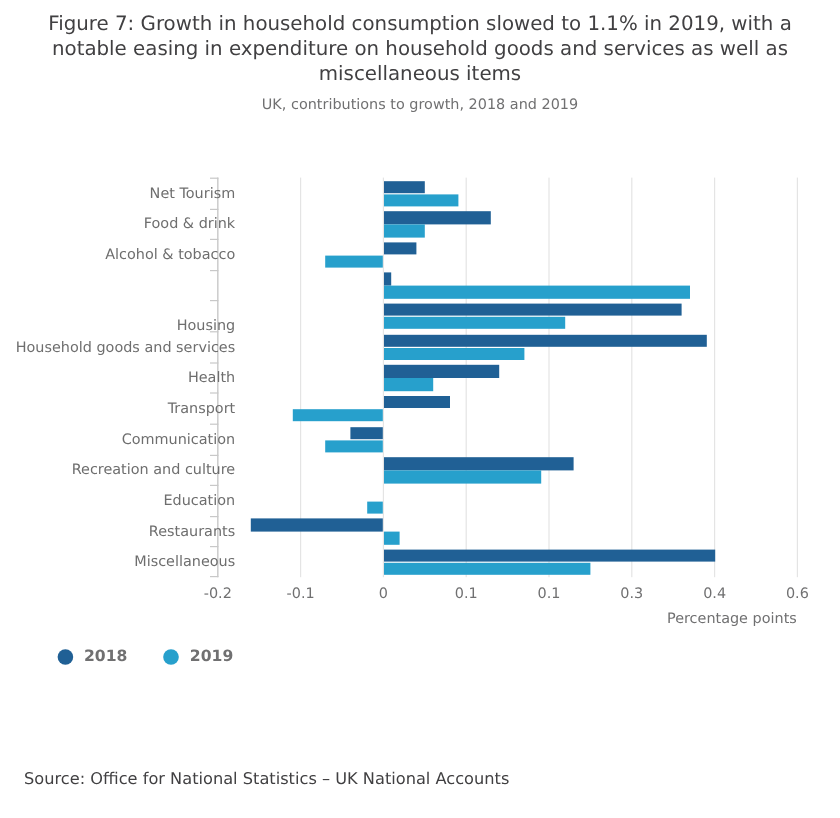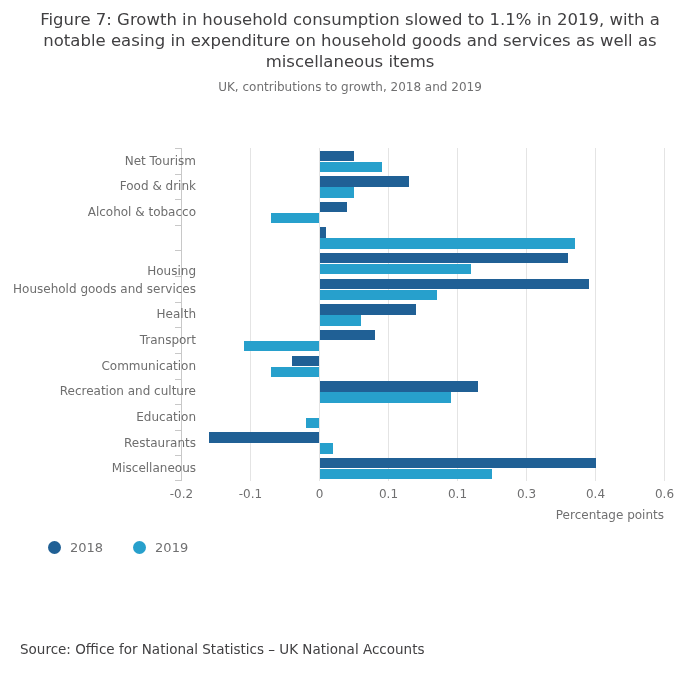--- a/index.html
+++ b/index.html
@@ -12,21 +12,21 @@
   #plot{position:absolute;left:0;top:148px;width:700px;height:333px;}
   .gridline{position:absolute;top:0;height:333px;width:1px;background:#e4e4e4;}
   .axis-line{position:absolute;top:0;height:333px;width:1px;background:#c8c8c8;}
   .axis-tick{position:absolute;height:1px;width:7px;background:#c8c8c8;}
   .cat-label{position:absolute;left:0;width:172px;display:flex;align-items:center;
          justify-content:flex-end;font-size:12px;color:#6e6e6e;white-space:nowrap;margin-left:24px;}
   .bar{position:absolute;height:10.4px;}
   .x-tick-label{position:absolute;top:339px;width:56px;text-align:center;
          font-size:12px;color:#707071;}
   .x-axis-title{position:absolute;top:508px;right:36px;font-size:12px;color:#707071;}
-  .legend{position:absolute;left:48px;top:540px;display:flex;gap:30px;align-items:flex-end;}
+  .legend{position:absolute;left:48px;top:540px;display:flex;gap:30px;align-items:flex-end;font-weight:bold;}
   .legend-item{display:flex;align-items:center;gap:9px;}
   .legend-dot{width:13px;height:13px;border-radius:50%;display:inline-block;}
   .legend-label{font-size:13px;color:#707071;}
   .source{position:absolute;left:20px;top:641px;font-size:13.5px;font-weight:normal;color:#414042;}
 </style>
 </head>
 <body>
 
 <div id="frame">
   <div class="title">Figure 7: Growth in household consumption slowed to 1.1% in 2019, with a notable easing in expenditure on household goods and services as well as miscellaneous items</div>

